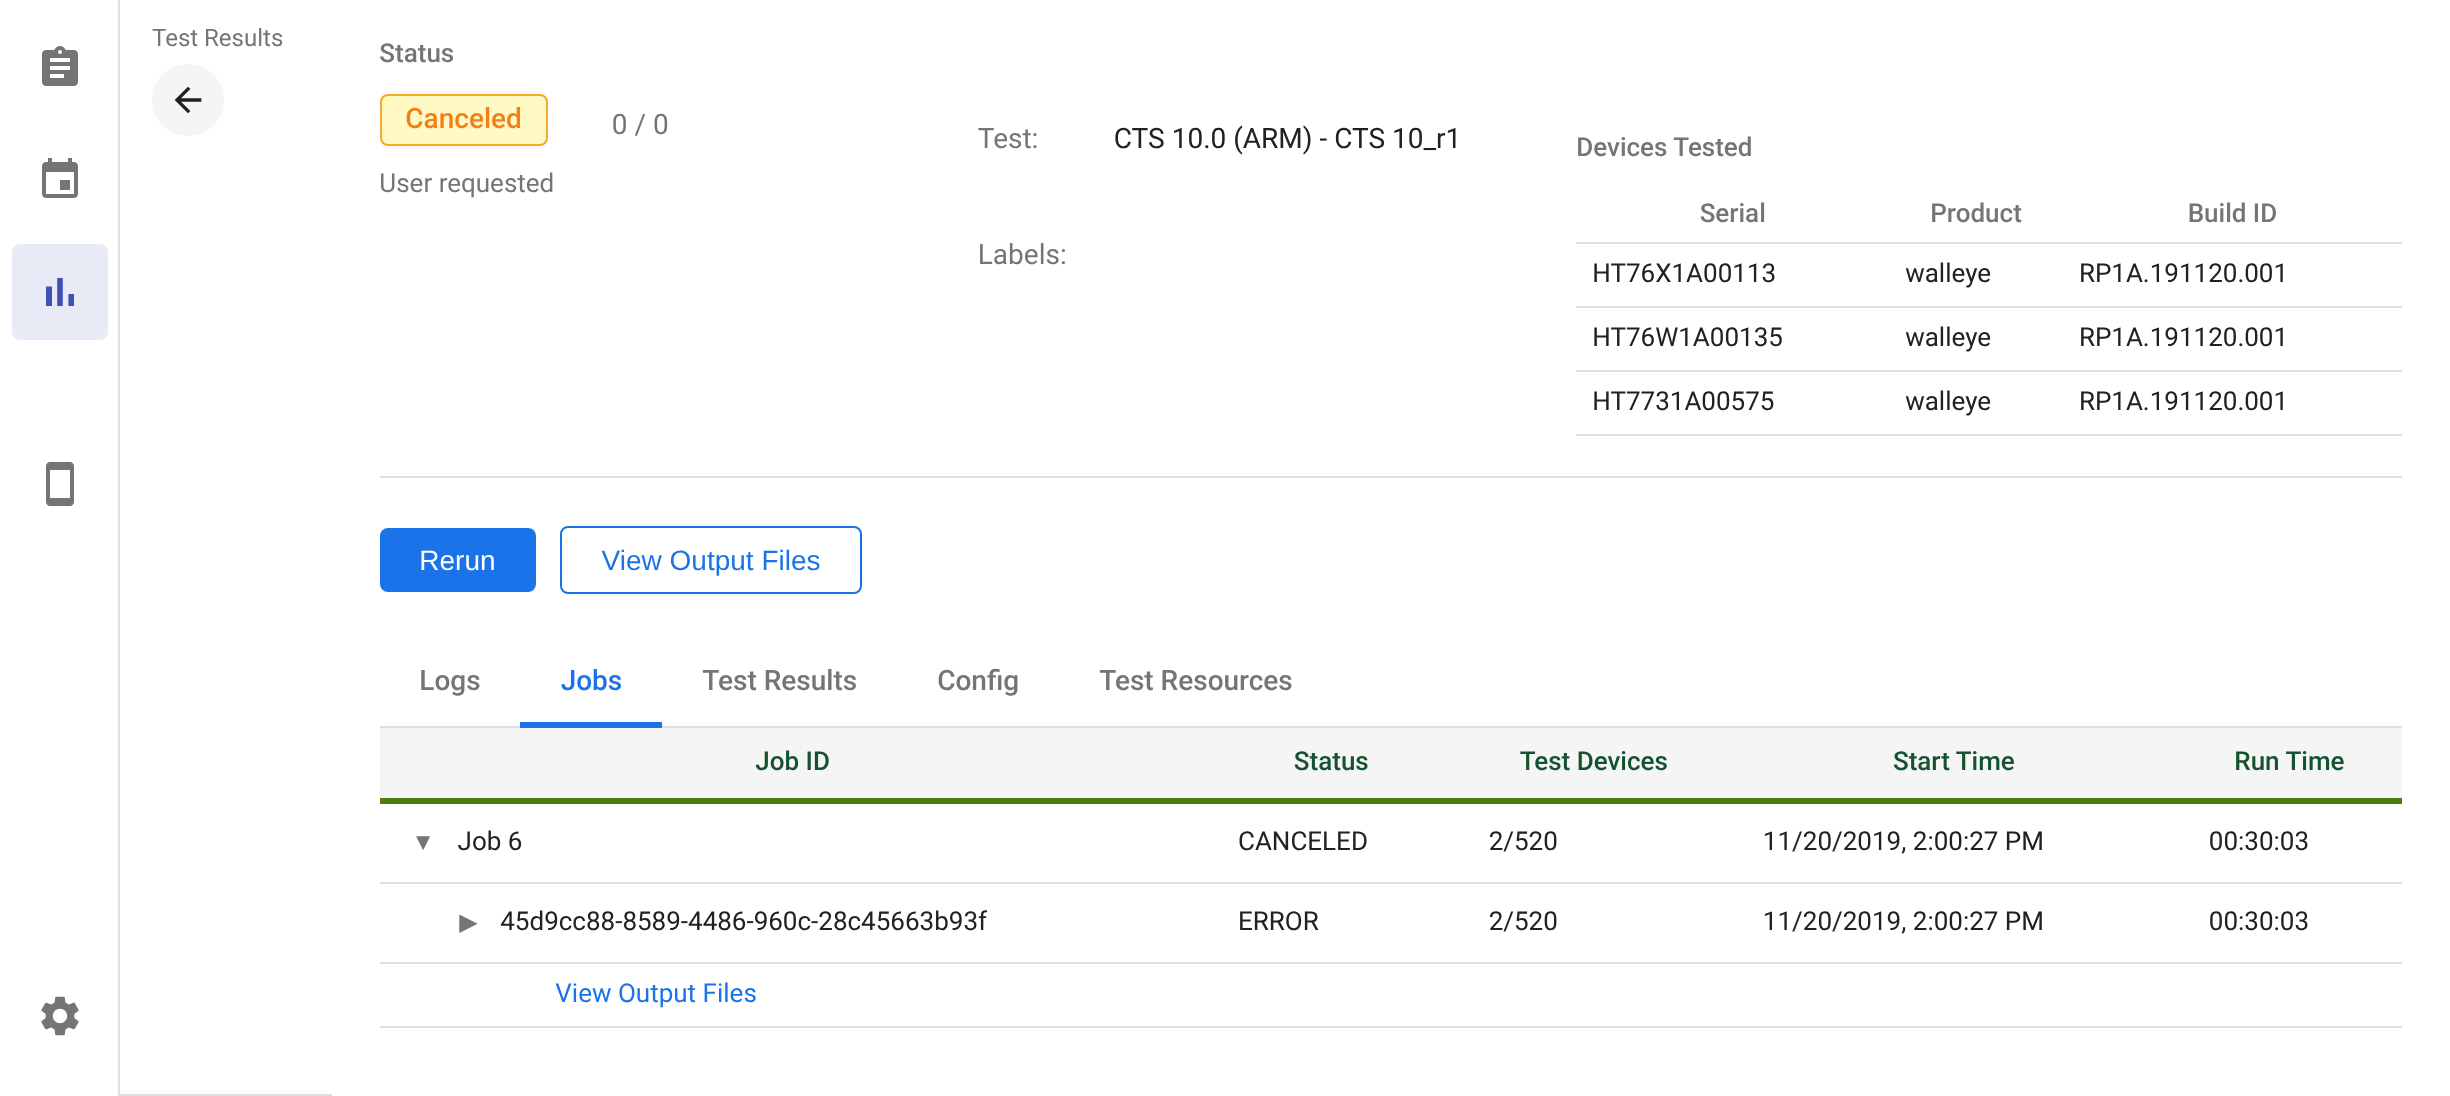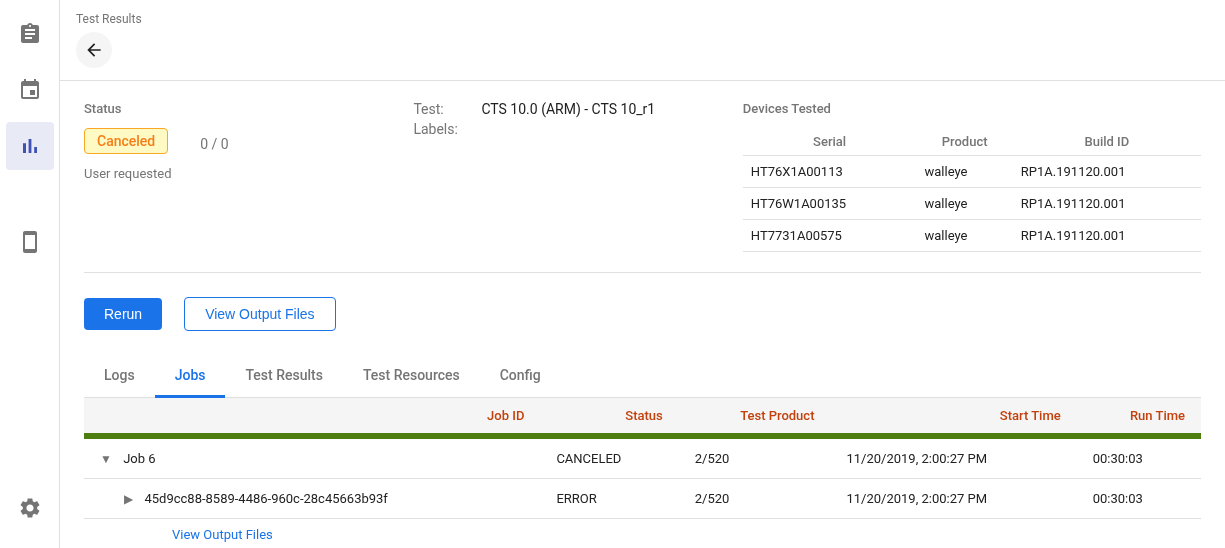--- a/index.html
+++ b/index.html
@@ -29,21 +29,20 @@
     .sidebar-item.active {
       background: #e8eaf6;
       color: #3f51b5;
     }
     .sidebar-item svg { width: 24px; height: 24px; fill: currentColor; }
 
     
     .main {
       flex: 1;
       display: flex;
-      flex-direction: column;
       overflow: hidden;
     }
 
     
     .header {
       padding: 12px 24px 12px 16px;
       border-bottom: 1px solid #e0e0e0;
       background: #fff;
     }
     .breadcrumb {
@@ -119,32 +118,34 @@
       font-size: 14px;
       color: #757575;
       margin-left: 16px;
       text-align: right;
     }
 
     .config-row {
       display: flex;
       gap: 8px;
       margin-bottom: 4px;
+      margin-top: 42px;
     }
     .config-key {
       color: #757575;
       min-width: 60px;
     }
     .config-val {
       color: #212121;
     }
 
     
     .devices-col {
       flex: 1.5;
+      margin-top: 47px;
     }
     .devices-table {
       width: 100%;
       border-collapse: collapse;
       font-size: 13px;
     }
     .devices-table th {
       text-align: center;
       padding: 6px 8px;
       font-weight: 500;
@@ -153,21 +154,21 @@
     }
     .devices-table td {
       padding: 8px 8px;
       border-bottom: 1px solid #e0e0e0;
       color: #212121;
     }
 
     
     .action-row {
       display: flex;
-      gap: 22px;
+      gap: 12px;
       margin-bottom: 24px;
       align-items: center;
     }
     .btn-primary {
       background: #1a73e8;
       color: #fff;
       border: none;
       border-radius: 4px;
       padding: 8px 20px;
       font-size: 14px;
@@ -205,26 +206,26 @@
       border-bottom-color: #1a73e8;
     }
 
     
     .jobs-table {
       width: 100%;
       border-collapse: collapse;
       font-size: 13px;
     }
     .jobs-table th {
-      text-align: right;
+      text-align: center;
       padding: 10px 16px;
       font-weight: 500;
-      color: #c2410c;
+      color: #14532d;
       background: #f5f5f5;
-      border-bottom: 6px solid #4d7c0f;
+      border-bottom: 3px solid #4d7c0f;
     }
     .jobs-table td {
       padding: 12px 16px;
       border-bottom: 1px solid #e0e0e0;
       color: #212121;
     }
   </style>
 </head>
 <body>
 
@@ -326,30 +327,30 @@
 
     <div class="action-row">
       <button class="btn-primary">Rerun</button>
       <button class="btn-outline">View Output Files</button>
     </div>
 
     <div class="tabs">
       <div class="tab">Logs</div>
       <div class="tab active">Jobs</div>
       <div class="tab">Test Results</div>
+      <div class="tab">Config</div>
       <div class="tab">Test Resources</div>
-      <div class="tab">Config</div>
     </div>
 
     <table class="jobs-table">
       <thead>
         <tr>
           <th>Job ID</th>
           <th>Status</th>
-          <th>Test Product</th>
+          <th>Test Devices</th>
           <th>Start Time</th>
           <th>Run Time</th>
         </tr>
       </thead>
       <tbody id="jobs-tbody">
       <tr>
     <td style="padding-left:16px">
       <span style="margin-right:8px; color:#757575; font-size:12px;">▼</span>
       <span>Job 6</span>
     </td>

